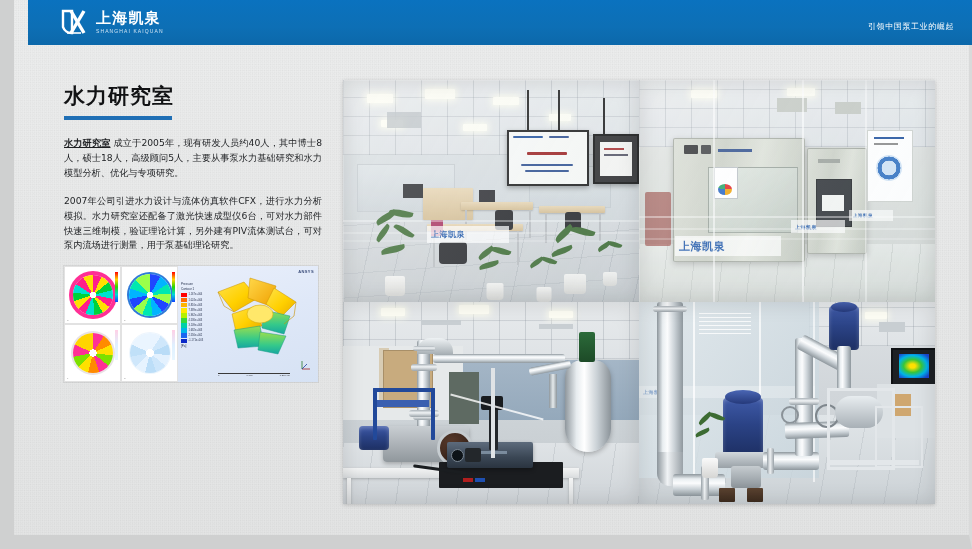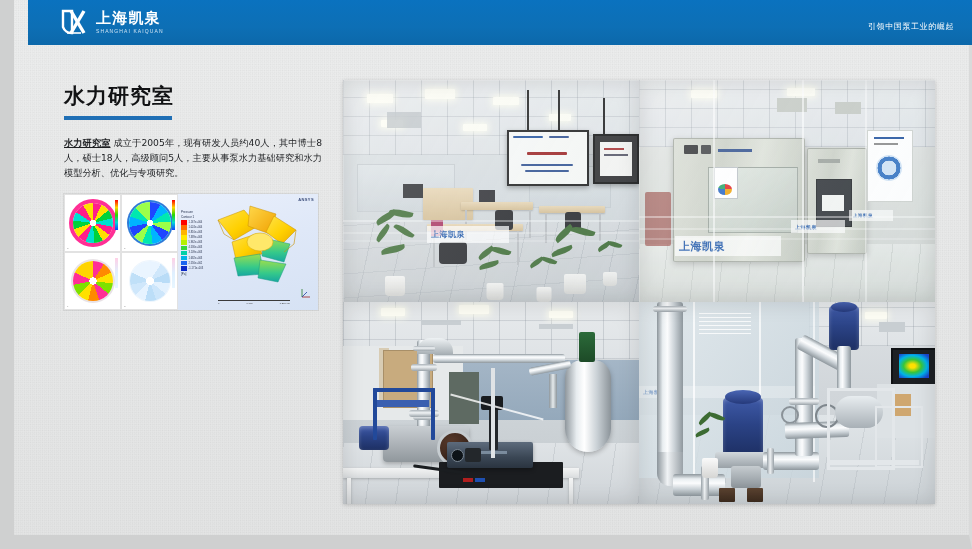--- a/index.html
+++ b/index.html
@@ -236,20 +236,21 @@
     <div class="header-slogan">引领中国泵工业的崛起</div>
   </div>
 
   <div class="left-col">
 
     <h1 class="page-title">水力研究室</h1>
     <div class="title-rule"></div>
 
     <p class="para"><span class="lead">水力研究室</span><span>  成立于2005年，现有研发人员约40人，其中博士8人，硕士18人，高级顾问5人，主要从事泵水力基础研究和水力模型分析、优化与专项研究。</span></p>
 
+    <p class="para">2007年公司引进水力设计与流体仿真软件CFX，进行水力分析模拟。水力研究室还配备了激光快速成型仪6台，可对水力部件快速三维制模，验证理论计算，另外建有PIV流体测试台，可对泵内流场进行测量，用于泵基础理论研究。</p>
 
     <div class="cfd">
 
       <div class="cfd-left">
         <div class="cfd-cell">
           <div class="imp imp-a"></div>
           <div class="cell-bar"></div>
           <div class="cell-tag">a</div>
         </div>
         <div class="cfd-cell">

